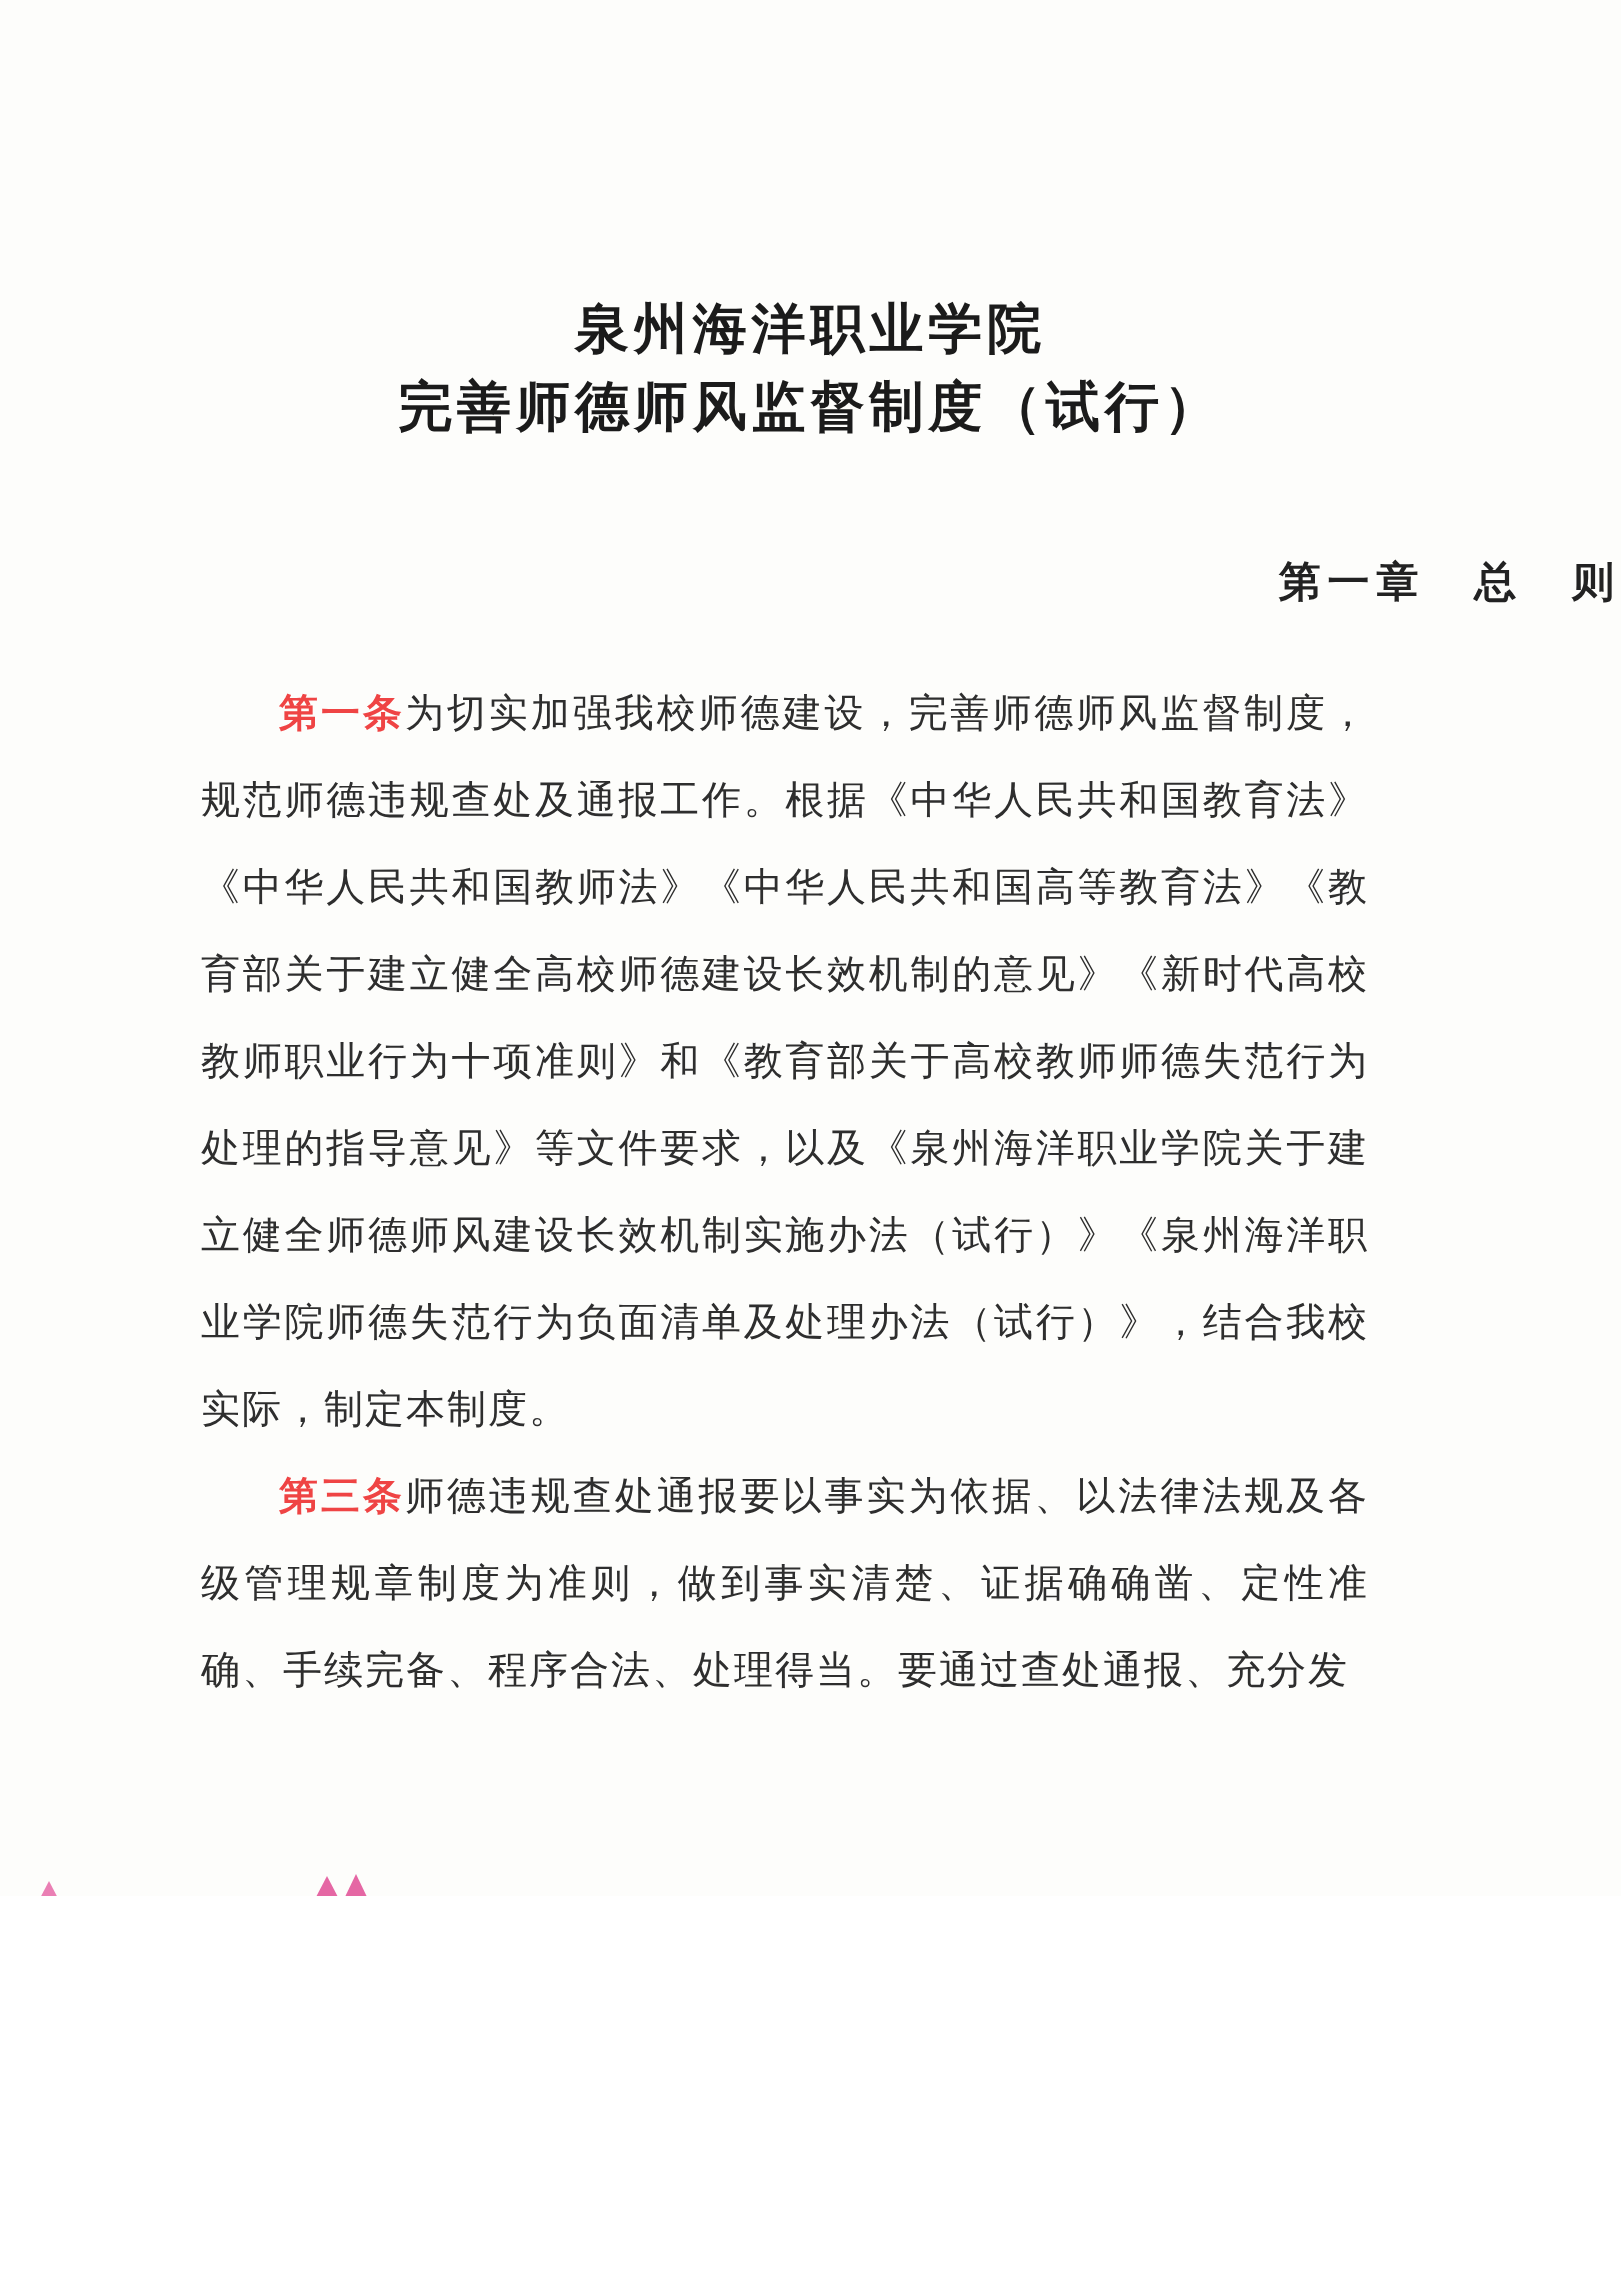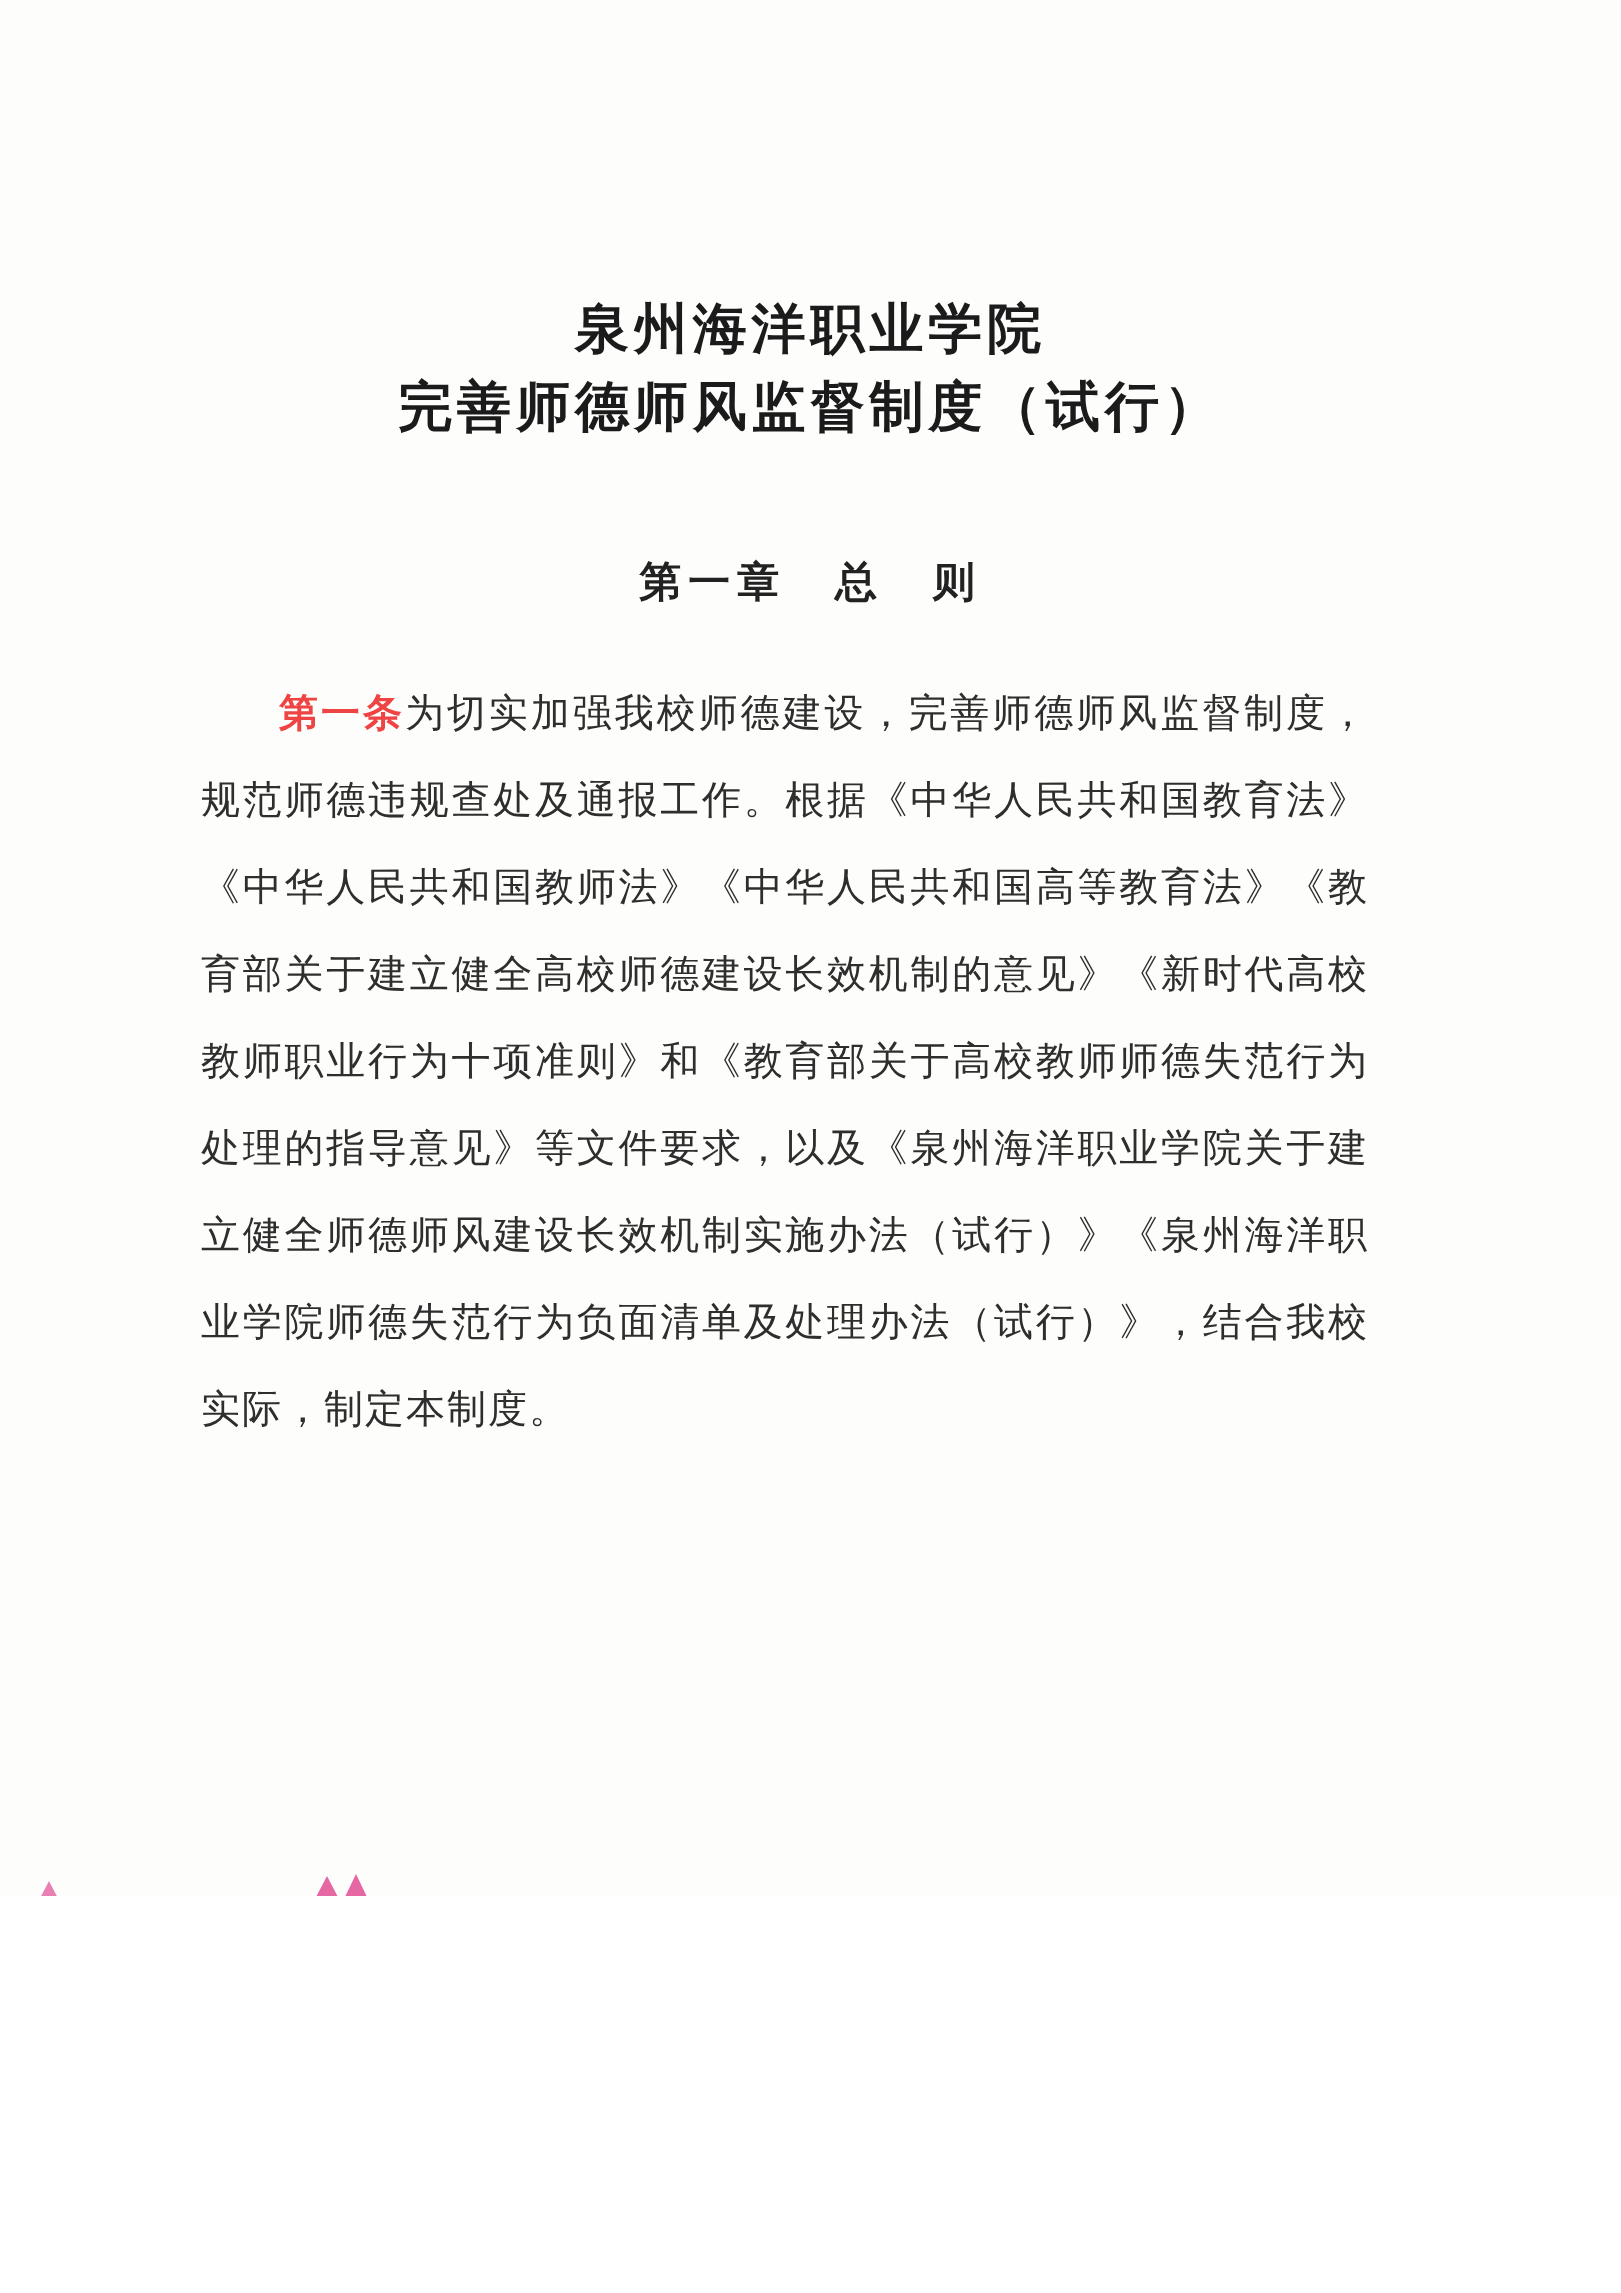--- a/index.html
+++ b/index.html
@@ -23,21 +23,21 @@
   .title-line {
     margin: 0;
     font-size: 54px;
     font-weight: 700;
     line-height: 78px;
     letter-spacing: 4.9px;
     color: #1b1b1b;
   }
   .chapter-heading {
     margin: 108px 0 0 0;
-    text-align: center;
+    text-align: right;
     font-size: 42px;
     font-weight: 700;
     letter-spacing: 6.9px;
     color: #222222;
   }
   .doc-body {
     margin: 59px 0 0 201px;
     width: 1168px;
     font-size: 39px;
     line-height: 87px;
@@ -86,20 +86,21 @@
     <h1 class="title-line">完善师德师风监督制度（试行）</h1>
   </header>
 
   <h2 class="chapter-heading">第一章　总　则</h2>
 
   <main class="doc-body">
 
     <p class="article"><span class="article-number">第一条</span><span>为切实加强我校师德建设，完善师德师风监督制度，规范师德违规查处及通报工作。根据《中华人民共和国教育法》《中华人民共和国教师法》《中华人民共和国高等教育法》《教育部关于建立健全高校师德建设长效机制的意见》《新时代高校教师职业行为十项准则》和《教育部关于高校教师师德失范行为处理的指导意见》等文件要求，以及《泉州海洋职业学院关于建立健全师德师风建设长效机制实施办法（试行）》《泉州海洋职业学院师德失范行为负面清单及处理办法（试行）》，结合我校实际，制定本制度。</span></p>
 
 
+    <p class="article"><span class="article-number">第三条</span><span>师德违规查处通报要以事实为依据、以法律法规及各级管理规章制度为准则，做到事实清楚、证据确确凿、定性准确、手续完备、程序合法、处理得当。要通过查处通报、充分发</span></p>
 
   </main>
 
   <footer>
     <div class="page-number">－ 2 －</div>
   </footer>
 
   <span class="scan-mark m1"></span>
   <span class="scan-mark m2"></span>
   <span class="scan-mark m3"></span>

